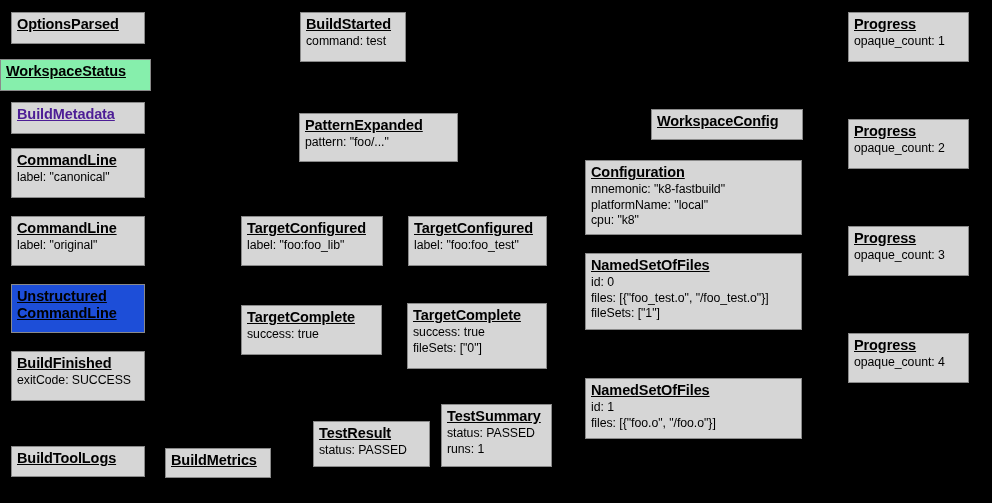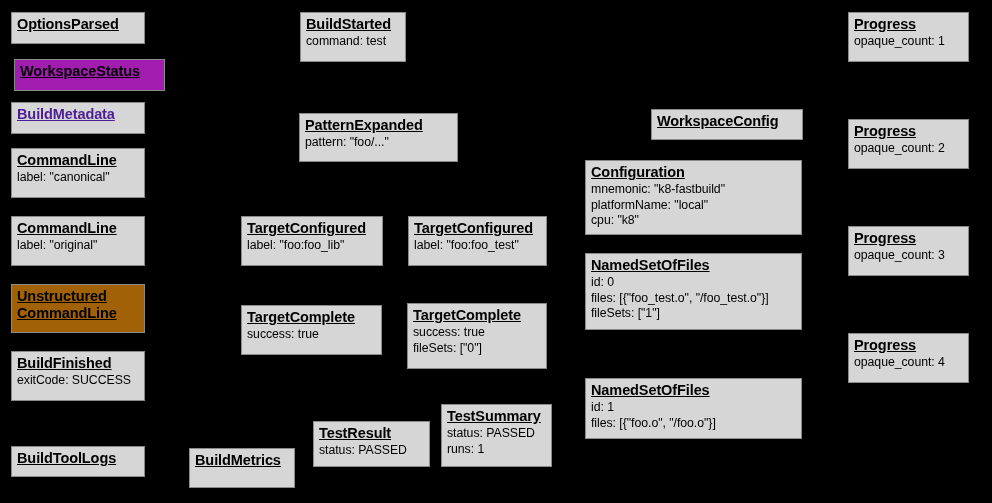--- a/index.html
+++ b/index.html
@@ -42,46 +42,46 @@
   }
   .node-fields:empty { display: none; }
 </style>
 </head>
 <body>
 
 <div id="canvas" style="width: 992px; height: 503px; background: rgb(0, 0, 0); padding-left: 8px;">
     <div class="node" style="left: 11px; top: 12px; width: 134px; height: 32px; background: rgb(214, 214, 214); border-color: rgb(138, 138, 138); color: rgb(0, 0, 0);">
       <div class="node-title">OptionsParsed</div>
     </div>
-    <div class="node" style="left: 14px; top: 59px; width: 151px; height: 32px; background: #a21caf; border-color: rgb(138, 138, 138); color: rgb(0, 0, 0);">
+    <div class="node" style="left: 0; top: 59px; width: 151px; height: 32px; background: #86efac; border-color: rgb(138, 138, 138); color: rgb(0, 0, 0);">
       <div class="node-title">WorkspaceStatus</div>
     </div>
     <div class="node" style="left: 11px; top: 102px; width: 134px; height: 32px; background: rgb(214, 214, 214); border-color: rgb(138, 138, 138); color: #4c1d95;">
       <div class="node-title">BuildMetadata</div>
     </div>
     <div class="node" style="left: 11px; top: 148px; width: 134px; height: 50px; background: rgb(214, 214, 214); border-color: rgb(138, 138, 138); color: rgb(0, 0, 0);">
       <div class="node-title">CommandLine</div>
       <div class="node-fields">label: "canonical"</div>
     </div>
     <div class="node" style="left: 11px; top: 216px; width: 134px; height: 50px; background: rgb(214, 214, 214); border-color: rgb(138, 138, 138); color: rgb(0, 0, 0);">
       <div class="node-title">CommandLine</div>
       <div class="node-fields">label: "original"</div>
     </div>
-    <div class="node" style="left: 11px; top: 284px; width: 134px; height: 49px; background: #a16207; border-color: rgb(138, 138, 138); color: rgb(0, 0, 0);">
+    <div class="node" style="left: 11px; top: 284px; width: 134px; height: 49px; background: #1d4ed8; border-color: rgb(138, 138, 138); color: rgb(0, 0, 0);">
       <div class="node-title">Unstructured
 CommandLine</div>
     </div>
     <div class="node" style="left: 11px; top: 351px; width: 134px; height: 50px; background: rgb(214, 214, 214); border-color: rgb(138, 138, 138); color: rgb(0, 0, 0);">
       <div class="node-title">BuildFinished</div>
       <div class="node-fields">exitCode: SUCCESS</div>
     </div>
     <div class="node" style="left: 11px; top: 446px; width: 134px; height: 31px; background: rgb(214, 214, 214); border-color: rgb(138, 138, 138); color: rgb(0, 0, 0);">
       <div class="node-title">BuildToolLogs</div>
     </div>
-    <div class="node" style="left: 165px; top: 448px; width: 106px; height: 40px; background: rgb(214, 214, 214); border-color: rgb(138, 138, 138); color: rgb(0, 0, 0); margin-left: 24px;">
+    <div class="node" style="left: 165px; top: 448px; width: 106px; height: 30px; background: rgb(214, 214, 214); border-color: rgb(138, 138, 138); color: rgb(0, 0, 0);">
       <div class="node-title">BuildMetrics</div>
     </div>
     <div class="node" style="left: 300px; top: 12px; width: 106px; height: 50px; background: rgb(214, 214, 214); border-color: rgb(138, 138, 138); color: rgb(0, 0, 0);">
       <div class="node-title">BuildStarted</div>
       <div class="node-fields">command: test</div>
     </div>
     <div class="node" style="left: 299px; top: 113px; width: 159px; height: 49px; background: rgb(214, 214, 214); border-color: rgb(138, 138, 138); color: rgb(0, 0, 0);">
       <div class="node-title">PatternExpanded</div>
       <div class="node-fields">pattern: "foo/..."</div>
     </div>

